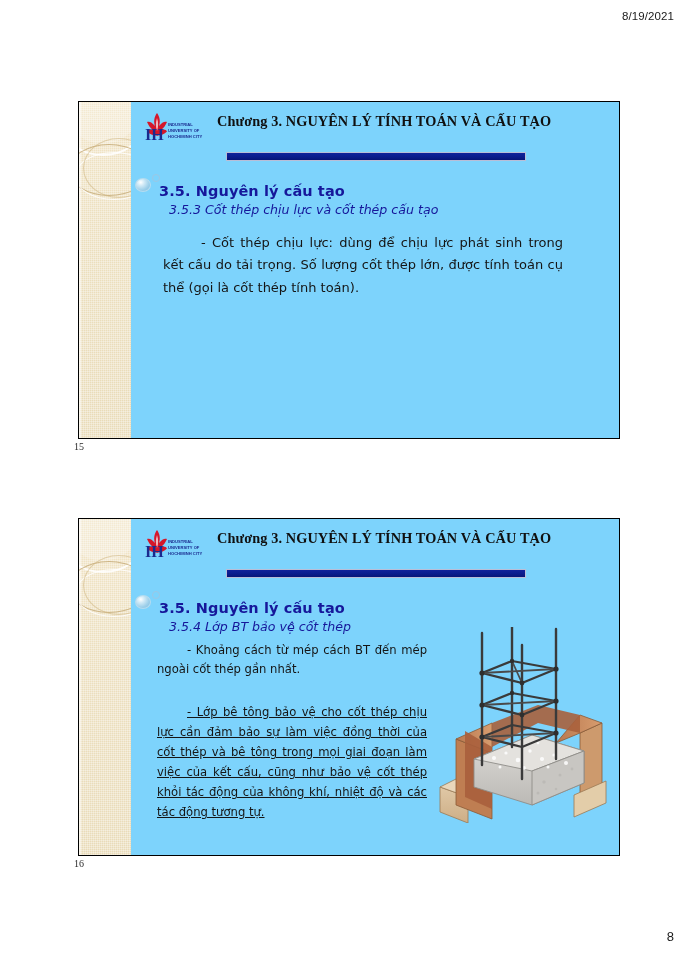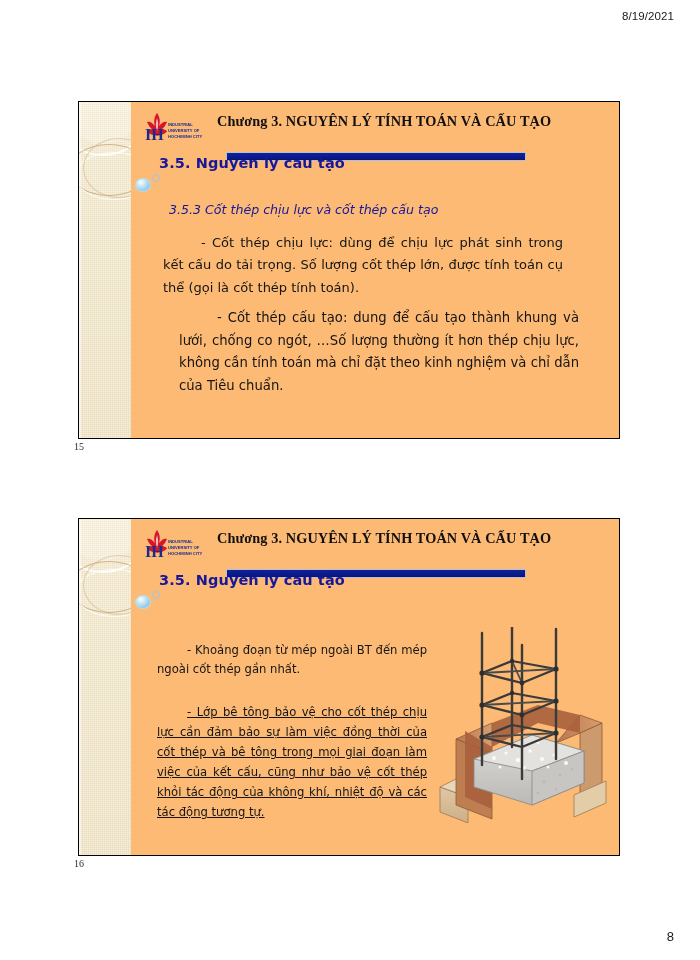--- a/index.html
+++ b/index.html
@@ -41,21 +41,21 @@
     font-family: "Liberation Serif", serif;
   }
 
   
   .slide {
     position: absolute;
     left: 78px;
     width: 542px;
     height: 338px;
     border: 1.4px solid #000000;
-    background: #fdba74;
+    background: #7dd3fc;
     box-sizing: border-box;
     overflow: hidden;
   }
   #slide-1 { top: 101px; }
   #slide-2 { top: 518px; }
 
   
   .side-band {
     position: absolute;
     left: 0;
@@ -156,21 +156,21 @@
     top: 0px;
     width: 6px;
     height: 6px;
     border-radius: 50%;
     border: 1px solid #9cc8e4;
     background: transparent;
   }
   .sec-title {
     position: absolute;
     left: 80px;
-    top: 53px;
+    top: 81px;
     font-family: "DejaVu Sans", sans-serif;
     font-weight: bold;
     font-size: 14.5px;
     color: #16179a;
     letter-spacing: 0.1px;
   }
   .sub-title {
     position: absolute;
     left: 90px;
     top: 100px;
@@ -269,21 +269,20 @@
   </div>
 
   <div class="sec-bullet">
     <div class="sphere"></div>
     <div class="sphere-mini"></div>
   </div>
   <div class="sec-title">3.5. Nguyên lý cấu tạo</div>
   <div class="sub-title">3.5.3 Cốt thép chịu lực và cốt thép cấu tạo</div>
 
   <div class="body-block" id="s1-p1">- Cốt thép chịu lực: dùng để chịu lực phát sinh trong kết cấu do tải trọng. Số lượng cốt thép lớn, được tính toán cụ thể (gọi là cốt thép tính toán).</div>
-  <div class="body-block" id="s1-p2">- Cốt thép cấu tạo: dung để cấu tạo thành khung và lưới, chống co ngót, …Số lượng thường ít hơn thép chịu lực, không cần tính toán mà chỉ đặt theo kinh nghiệm và chỉ dẫn của Tiêu chuẩn.</div>
 </div>
 <div class="slide-num" style="left:74px; top:441px;text-align:right;">15</div>
 
 <div class="slide" id="slide-2">
 
   <div class="side-band">
     <div class="band-edge-left"></div>
     <div class="band-fill" style="left:-14px;top:-34px;width:76px;height:76px;"></div>
     <div class="band-arc" style="left:-26px;top:-46px;width:96px;height:96px;border-width:2px;"></div>
     <div class="band-arc-2" style="left:-10px;top:42px;width:78px;height:50px;"></div>
@@ -309,22 +308,23 @@
     </div>
     <div class="head-title">Chương 3. NGUYÊN LÝ TÍNH TOÁN VÀ CẤU TẠO</div>
     <div class="head-bar"></div>
   </div>
 
   <div class="sec-bullet">
     <div class="sphere"></div>
     <div class="sphere-mini"></div>
   </div>
   <div class="sec-title">3.5. Nguyên lý cấu tạo</div>
-
-  <div class="body-block" id="s2-p1">- Khoảng đoạn từ mép ngoài BT đến mép ngoài cốt thép gần nhất.</div>
+  <div class="sub-title">3.5.4 Lớp BT bảo vệ cốt thép</div>
+
+  <div class="body-block" id="s2-p1">- Khoảng cách từ mép cách BT đến mép ngoài cốt thép gần nhất.</div>
   <div class="body-block" id="s2-p2">- Lớp bê tông bảo vệ cho cốt thép chịu lực cần đảm bảo sự làm việc đồng thời của cốt thép và bê tông trong mọi giai đoạn làm việc của kết cấu, cũng như bảo vệ cốt thép khỏi tác động của không khí, nhiệt độ và các tác động tương tự.</div>
 
   <div class="figure">
     <svg width="180" height="196" viewBox="0 0 180 196" xmlns="http://www.w3.org/2000/svg">
       <defs>
         <linearGradient id="woodTop" x1="0" y1="0" x2="1" y2="0">
           <stop offset="0" stop-color="#b9784f"></stop>
             <stop offset="1" stop-color="#d89d6f"></stop>
         </linearGradient>
         <linearGradient id="woodSide" x1="0" y1="0" x2="0" y2="1">

